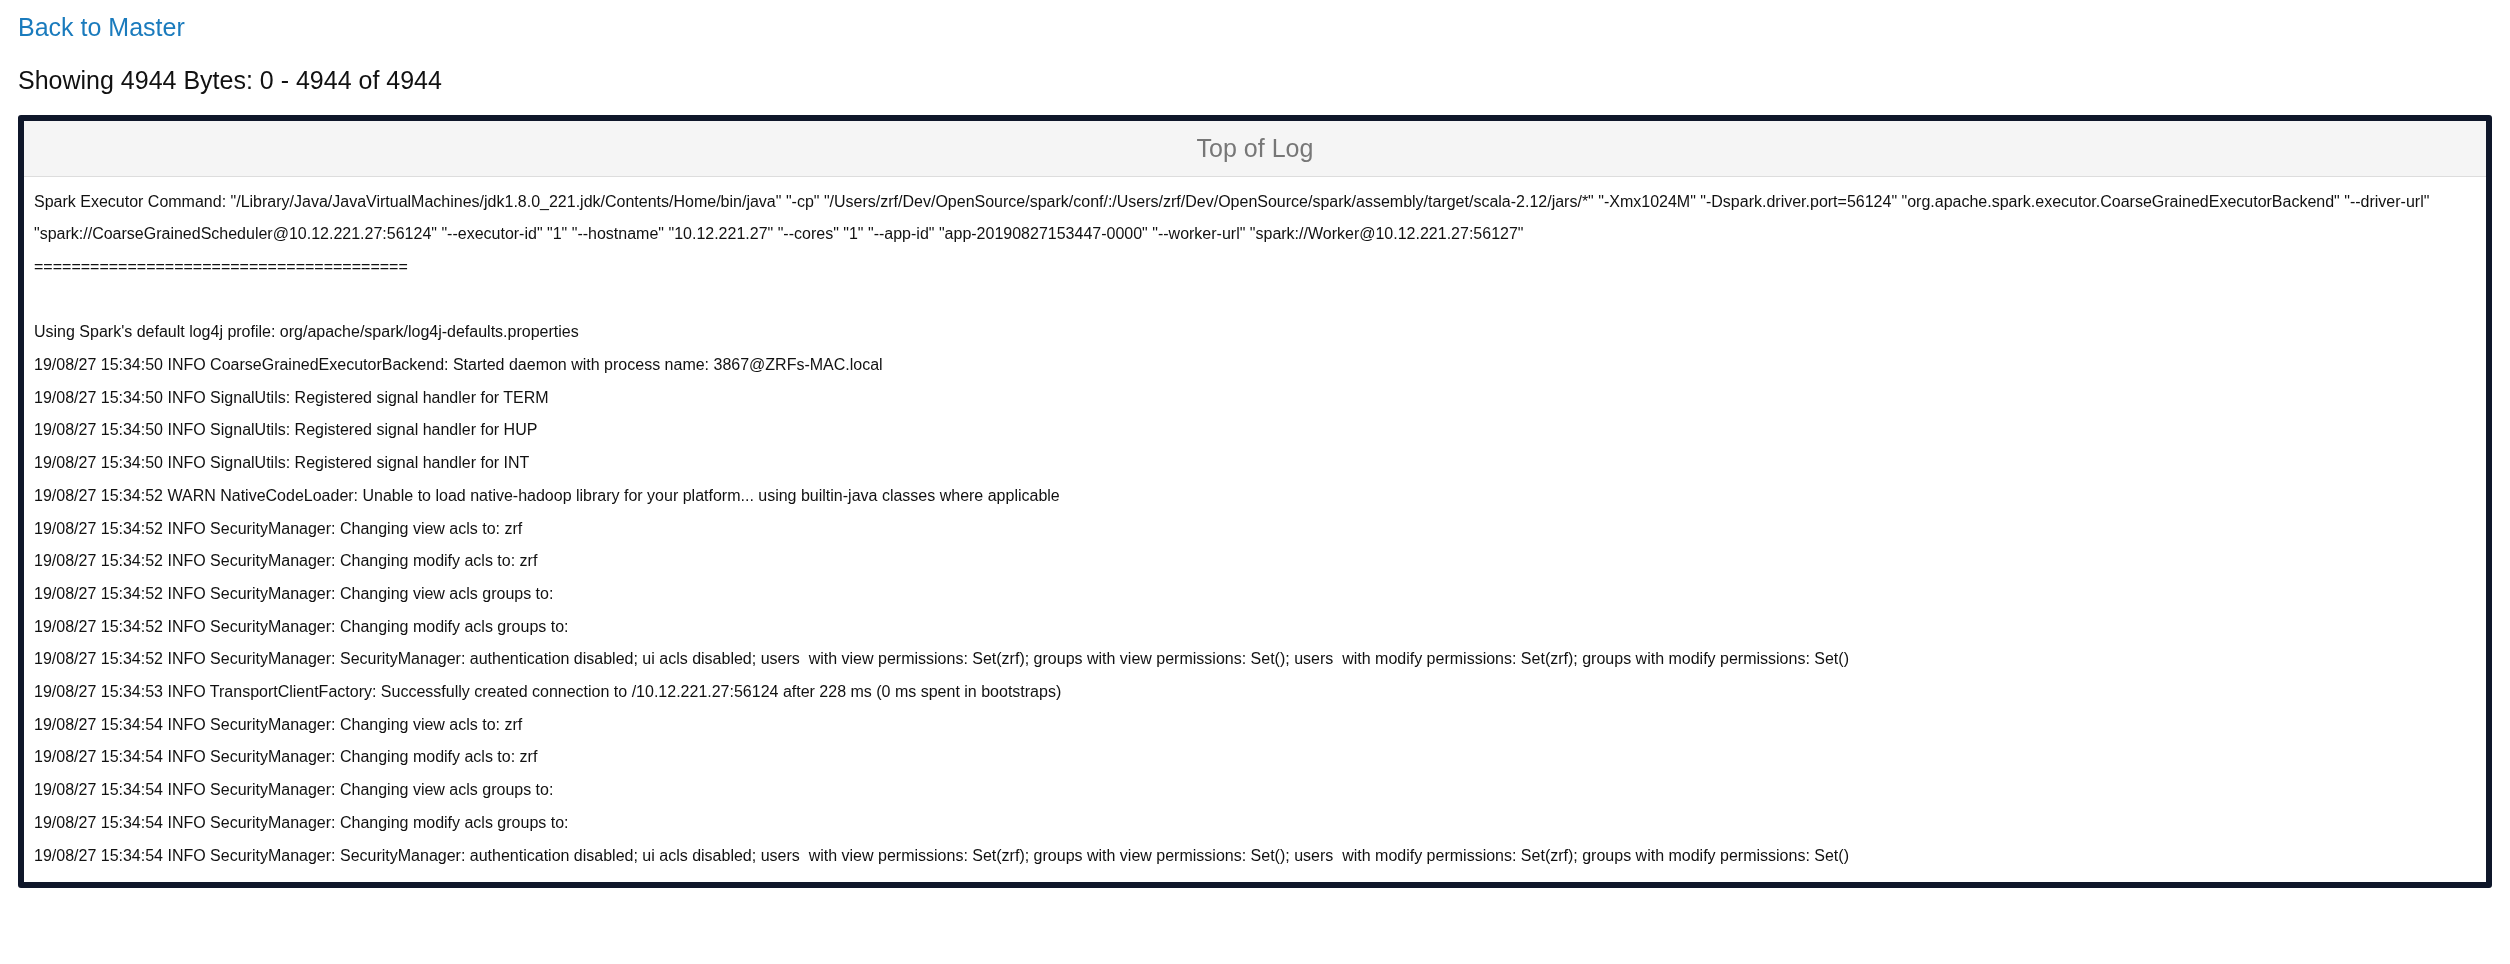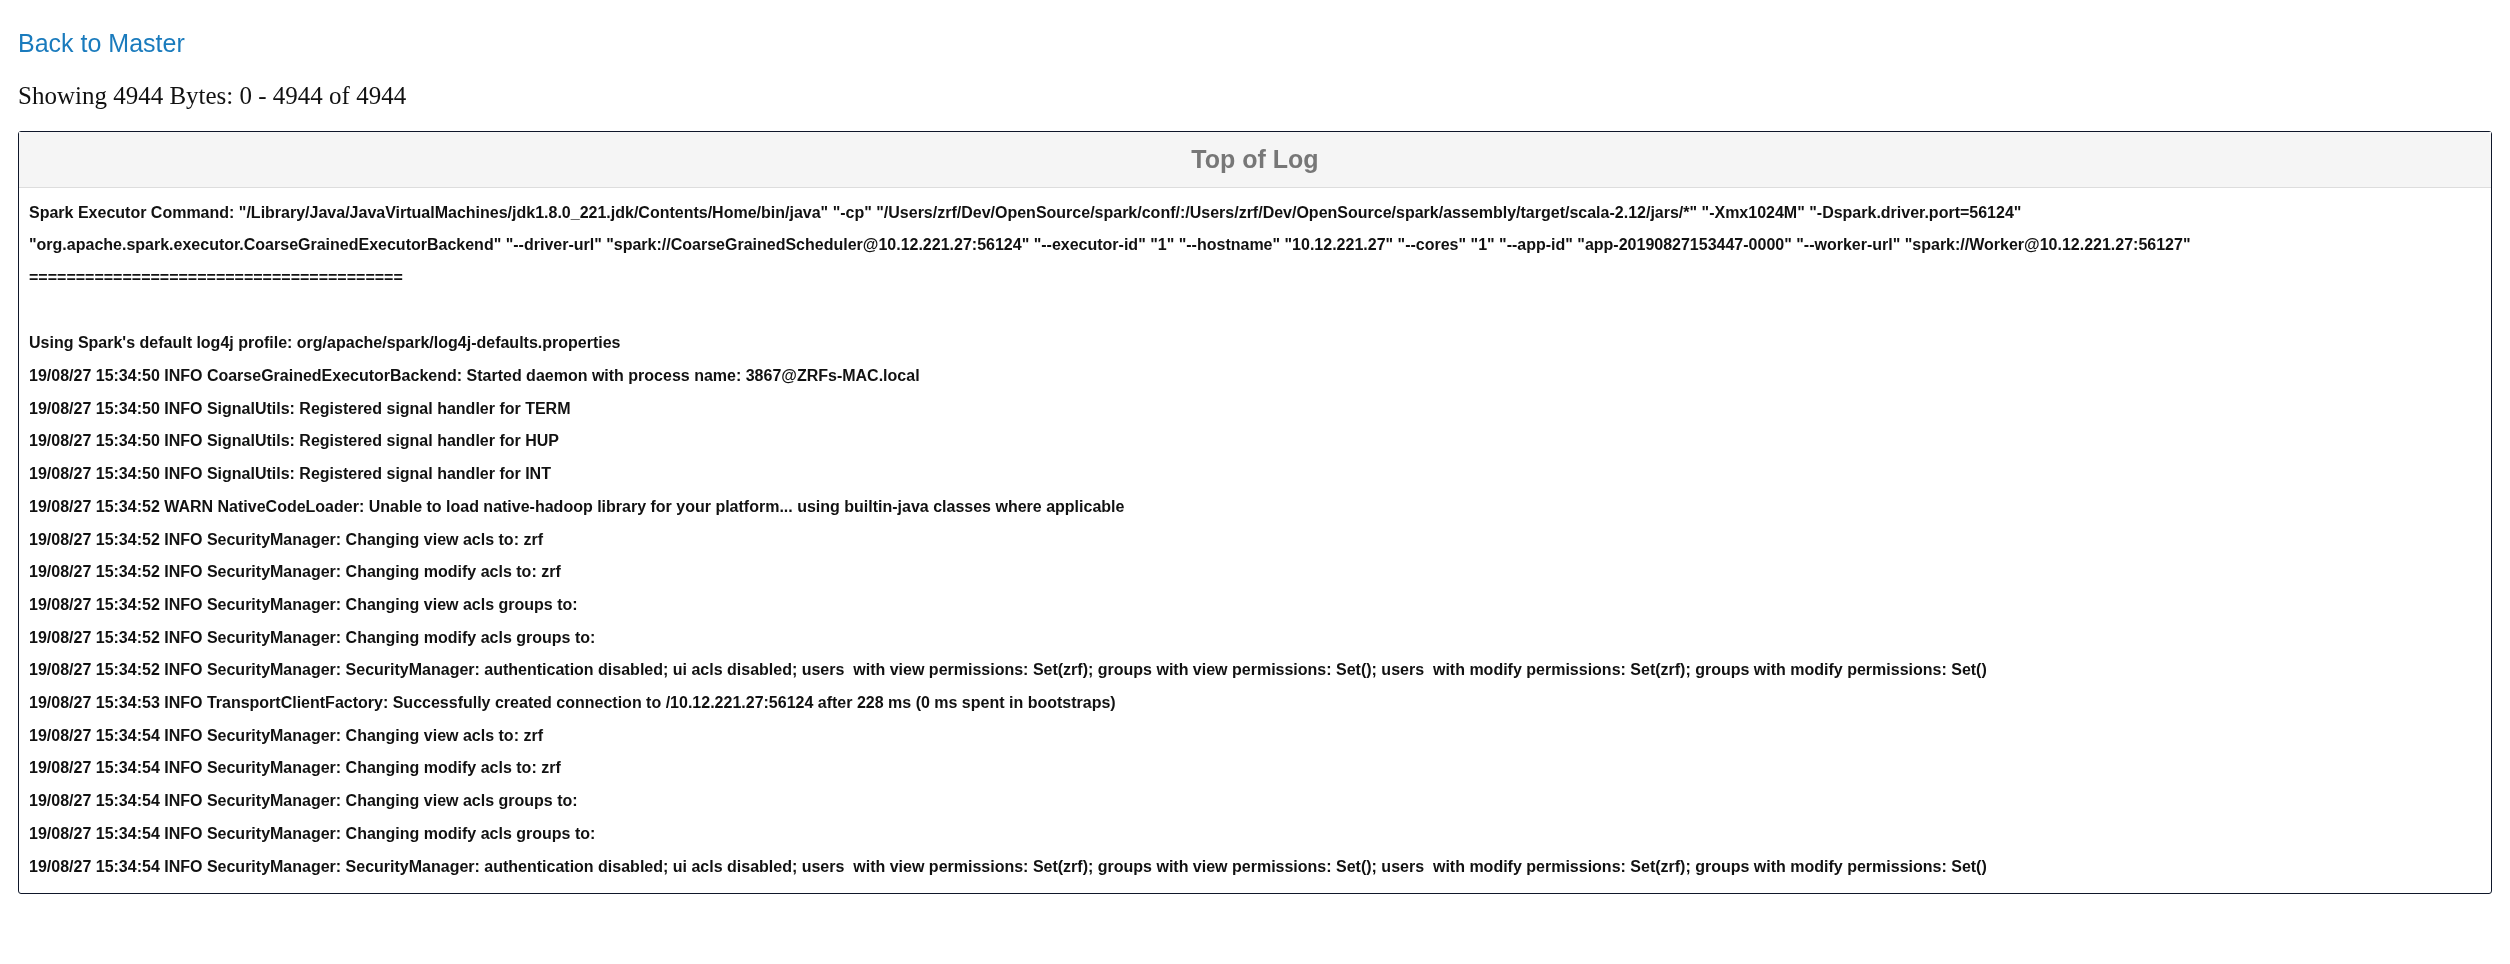--- a/index.html
+++ b/index.html
@@ -18,40 +18,38 @@
     padding: 0 18px;
     box-sizing: border-box;
     width: 2510px;
   }
   .back-link {
     display: inline-block;
     color: #1a7bbd;
     font-size: 25px;
     line-height: 1.2;
     text-decoration: none;
-    margin-top: 28px;
+    margin-top: 12px;
     margin-bottom: 4px;
     cursor: pointer;
   }
   .showing-line {
     font-size: 25px;
     line-height: 1.3;
     margin-top: 18px;
     margin-bottom: 18px;
     color: #111;
-    font-family: Liberation Serif, serif;
   }
   .log-panel {
-    border: 1px solid #0f172a;
+    border: 6px solid #0f172a;
     border-radius: 3px;
     background: #ffffff;
     width: 100%;
     box-sizing: border-box;
     margin-bottom: 27px;
-    font-weight: bold;
   }
   .log-panel-header {
     background: #f5f5f5;
     border-bottom: 1px solid #dddddd;
     text-align: center;
     font-size: 25px;
     color: #777777;
     padding: 12px 0 13px 0;
     line-height: 1.2;
   }

